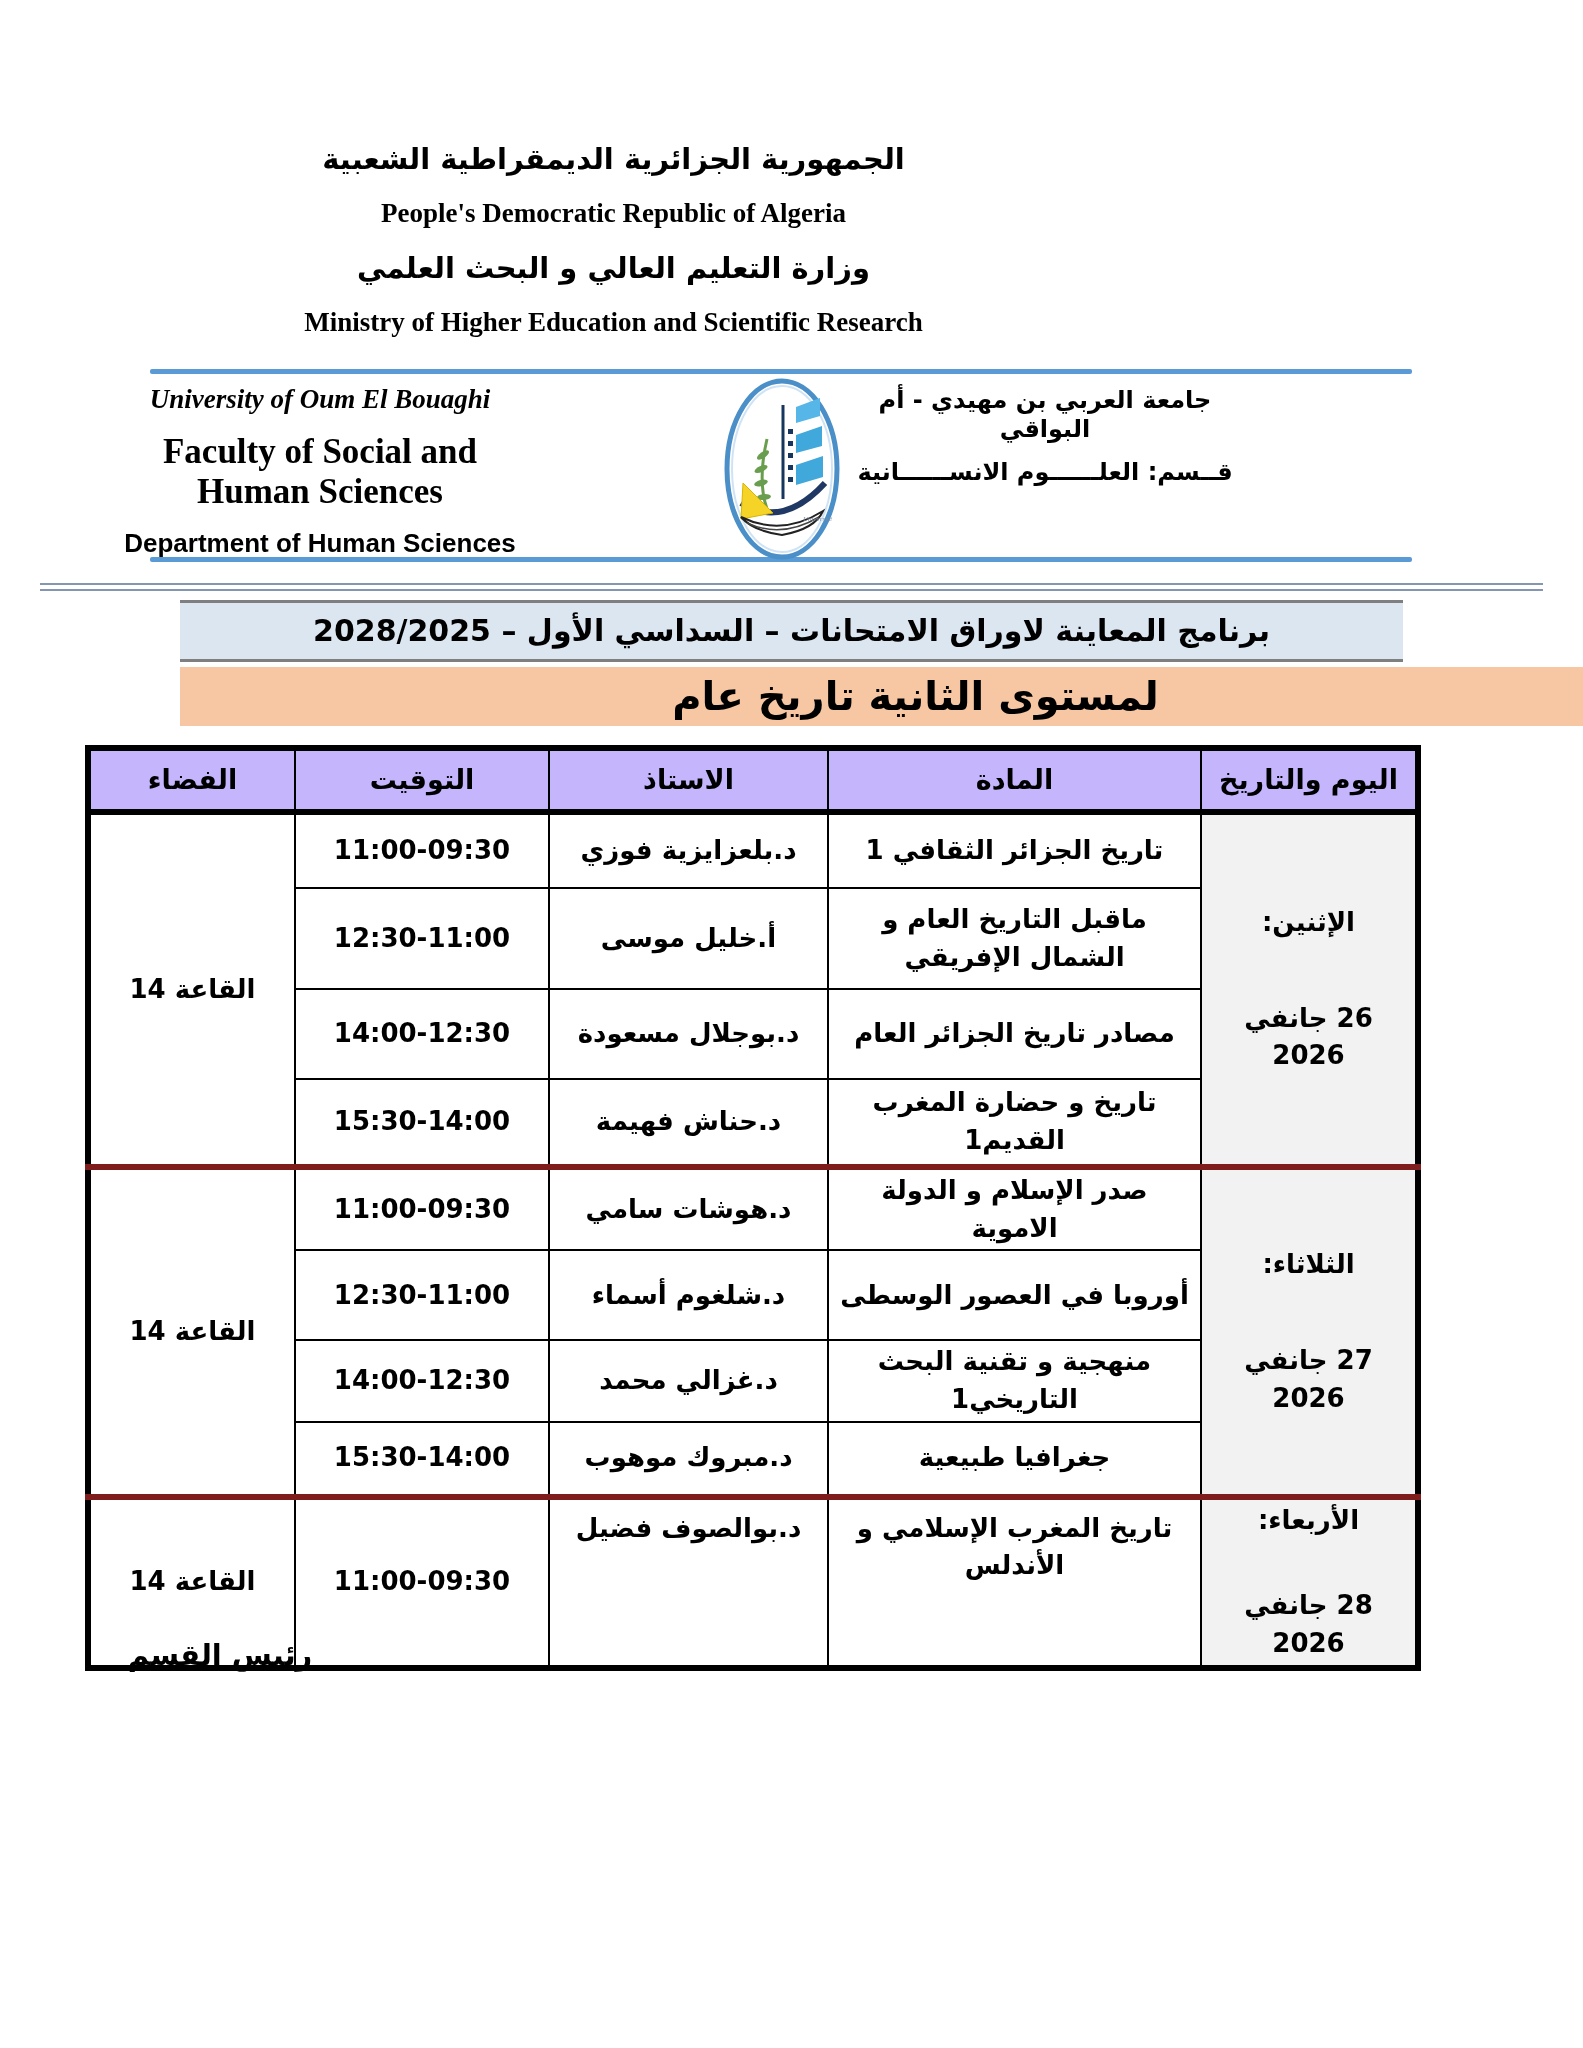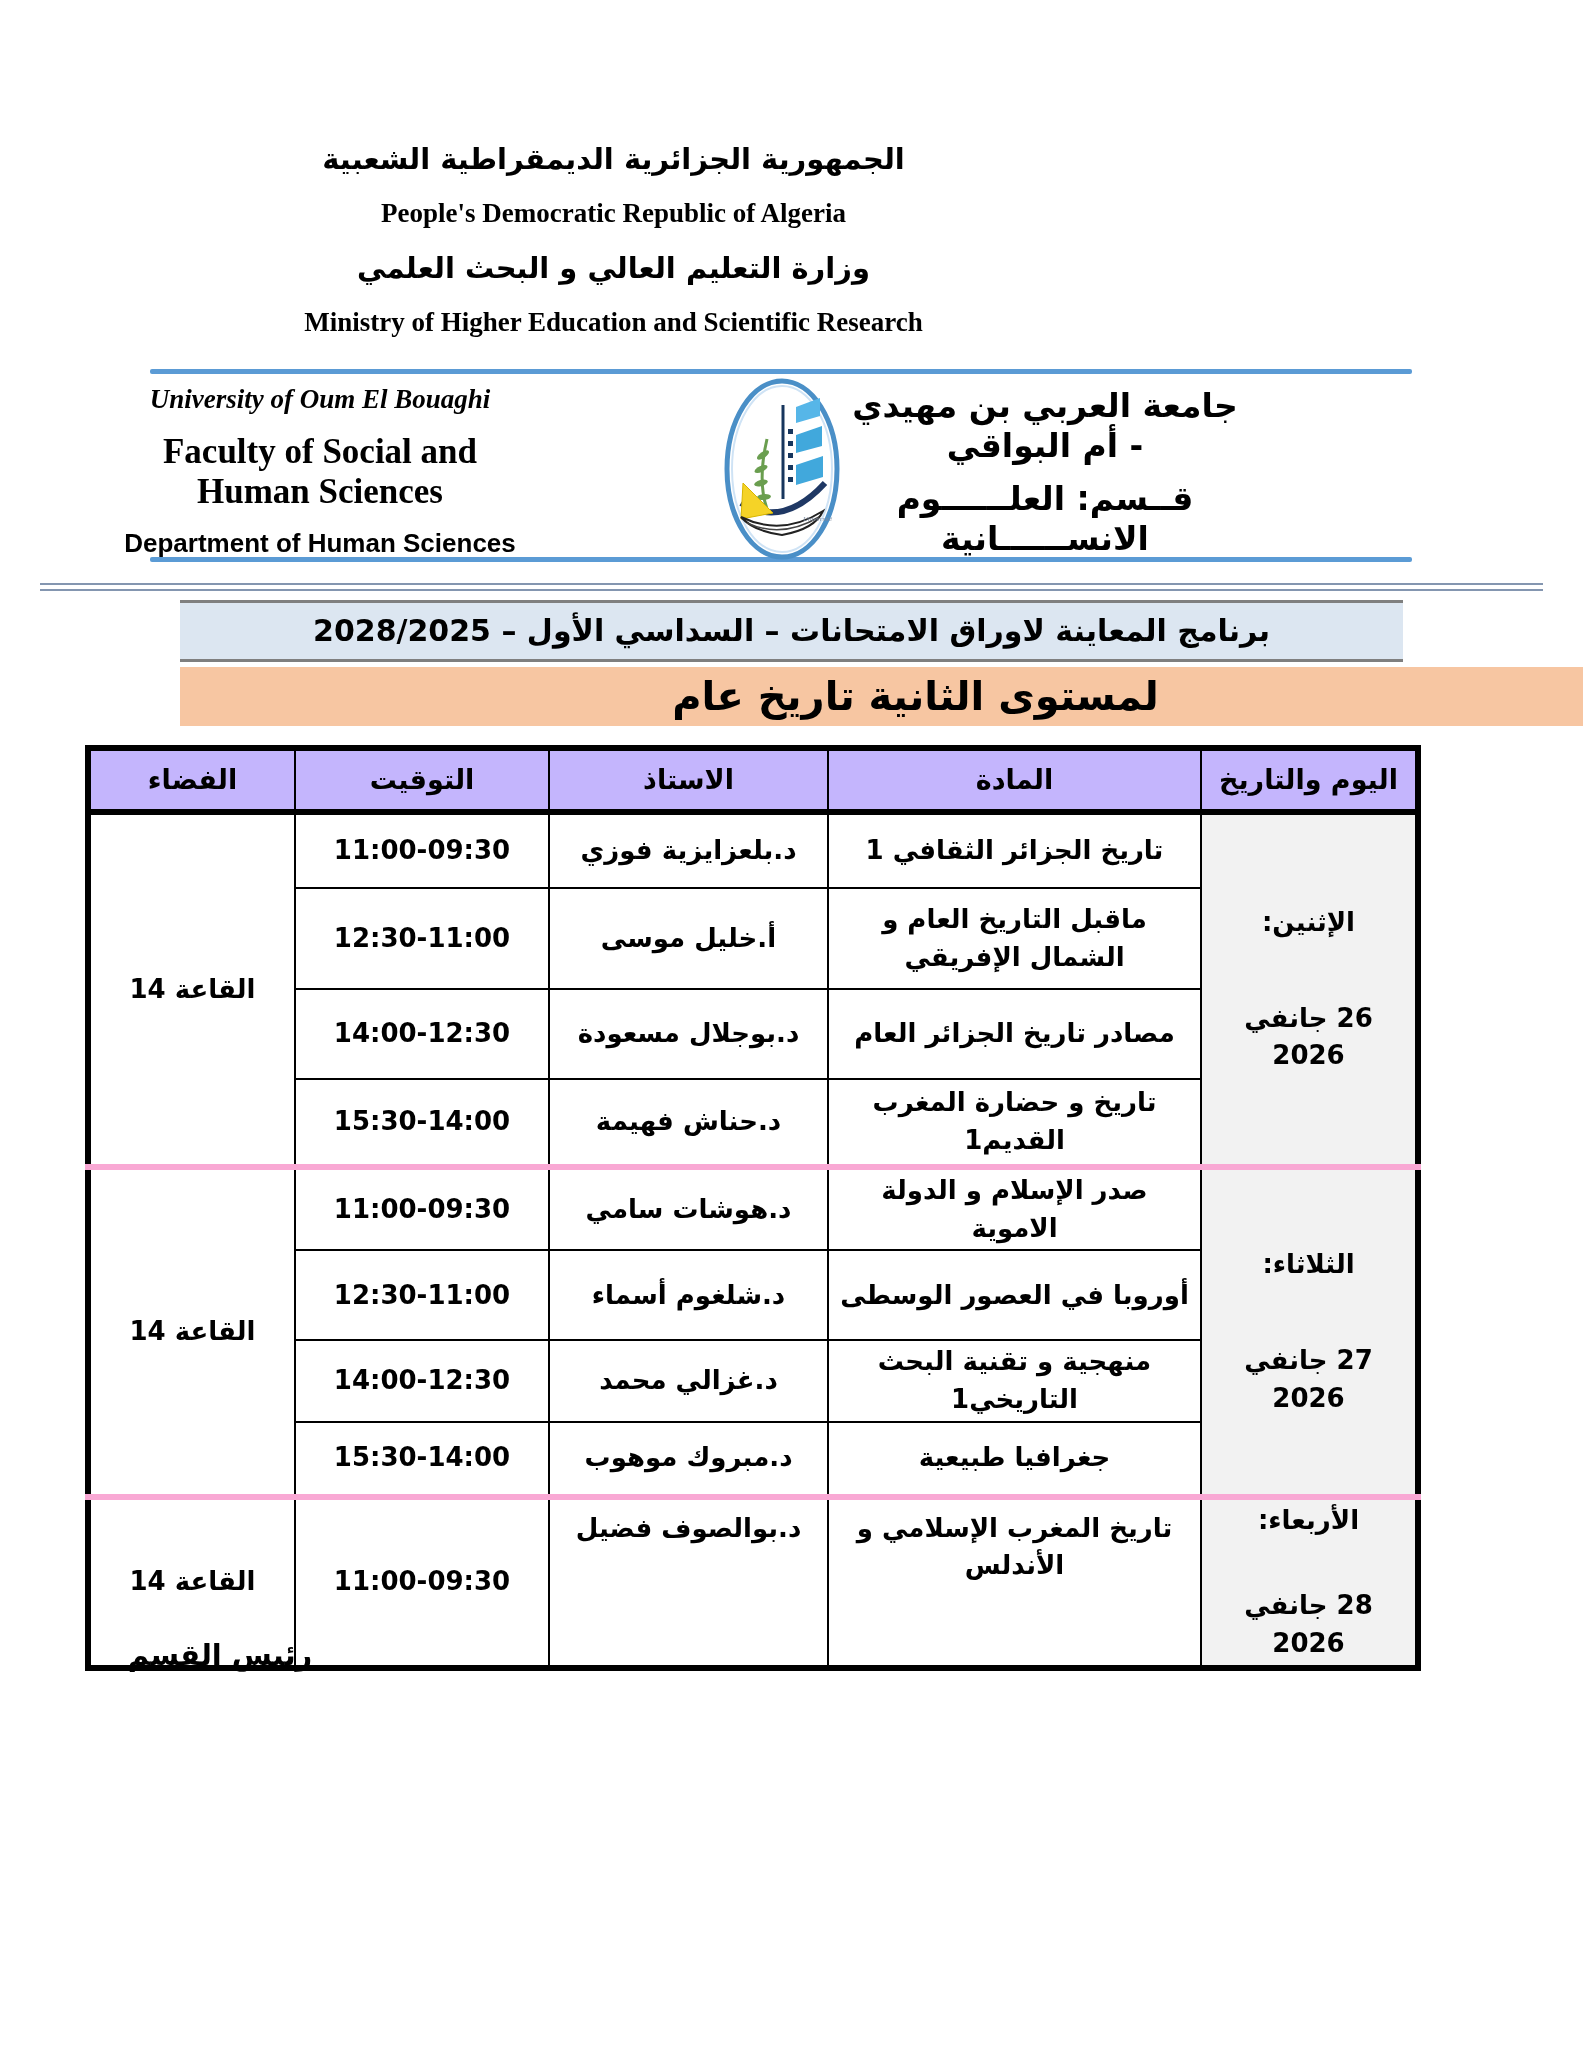--- a/index.html
+++ b/index.html
@@ -23,40 +23,40 @@
   .double-rule{left:40px;width:1503px;height:4px;
       border-top:2px solid #8496b0;border-bottom:2px solid #8496b0;}
   #double-rule-1{top:583px;}
 
   
   #inst-left{top:384px;left:120px;width:400px;}
   #inst-left .l1{font-size:27px;font-style:italic;margin-bottom:17px;}
   #inst-left .l2{font-size:35px;margin-bottom:16px;}
   #inst-left .l3{font-size:26px;font-family:"Liberation Sans",sans-serif;font-weight:bold;}
   #inst-right{top:386px;left:850px;width:390px;}
-  #inst-right div{font-size:33px;margin-bottom:14px;line-height:1.2;}
+  #inst-right div{font-size:24px;margin-bottom:14px;line-height:1.2;}
   #logo-wrap{top:377px;left:723px;width:118px;height:184px;}
 
   
   #band-blue{top:600px;left:180px;width:1223px;height:56px;background:#dce6f1;
       border-top:3px solid #7f7f7f;border-bottom:3px solid #7f7f7f;
       font-size:30px;line-height:56px;}
   #band-peach{top:667px;left:180px;width:1471px;height:59px;background:#f7c6a2;
       font-size:40px;line-height:59px;}
 
   
   #exam-table{position:absolute;top:745px;left:85px;width:1330px;
       border-collapse:collapse;table-layout:fixed;direction:rtl;
       border:6px solid #000;}
   #exam-table th,#exam-table td{border:2px solid #000;text-align:center;
       vertical-align:middle;font-weight:bold;font-size:26px;padding:2px 8px;
       background:#fff;line-height:1.45;}
   #exam-table thead th{background:#c4b5fd;border-bottom:6px solid #000;
       height:54px;font-size:27px;}
-  #exam-table tr.block-start>td{border-top:6px solid #f9a8d4;}
+  #exam-table tr.block-start>td{border-top:6px solid #7f1d1d;}
   #exam-table td.day-cell{background:#f2f2f2;}
   #exam-table td.valign-top{vertical-align:top;padding-top:10px;margin-left:40px;}
   .day-label{margin-bottom:58px;}
   .day-label.single{margin-bottom:48px;}
   .time-ltr{direction:ltr;unicode-bidi:embed;display:inline-block;}
 
   
   #signature{top:1638px;left:110px;width:220px;font-size:29px;}
 </style>
 </head>

